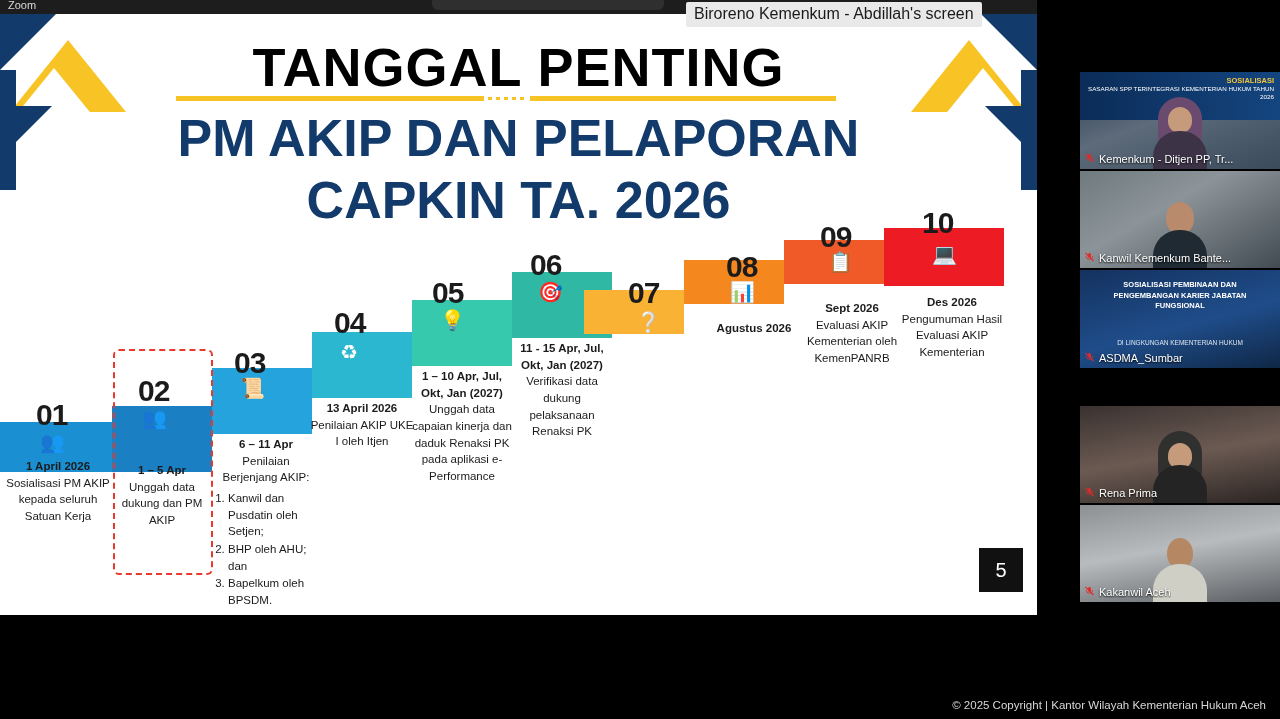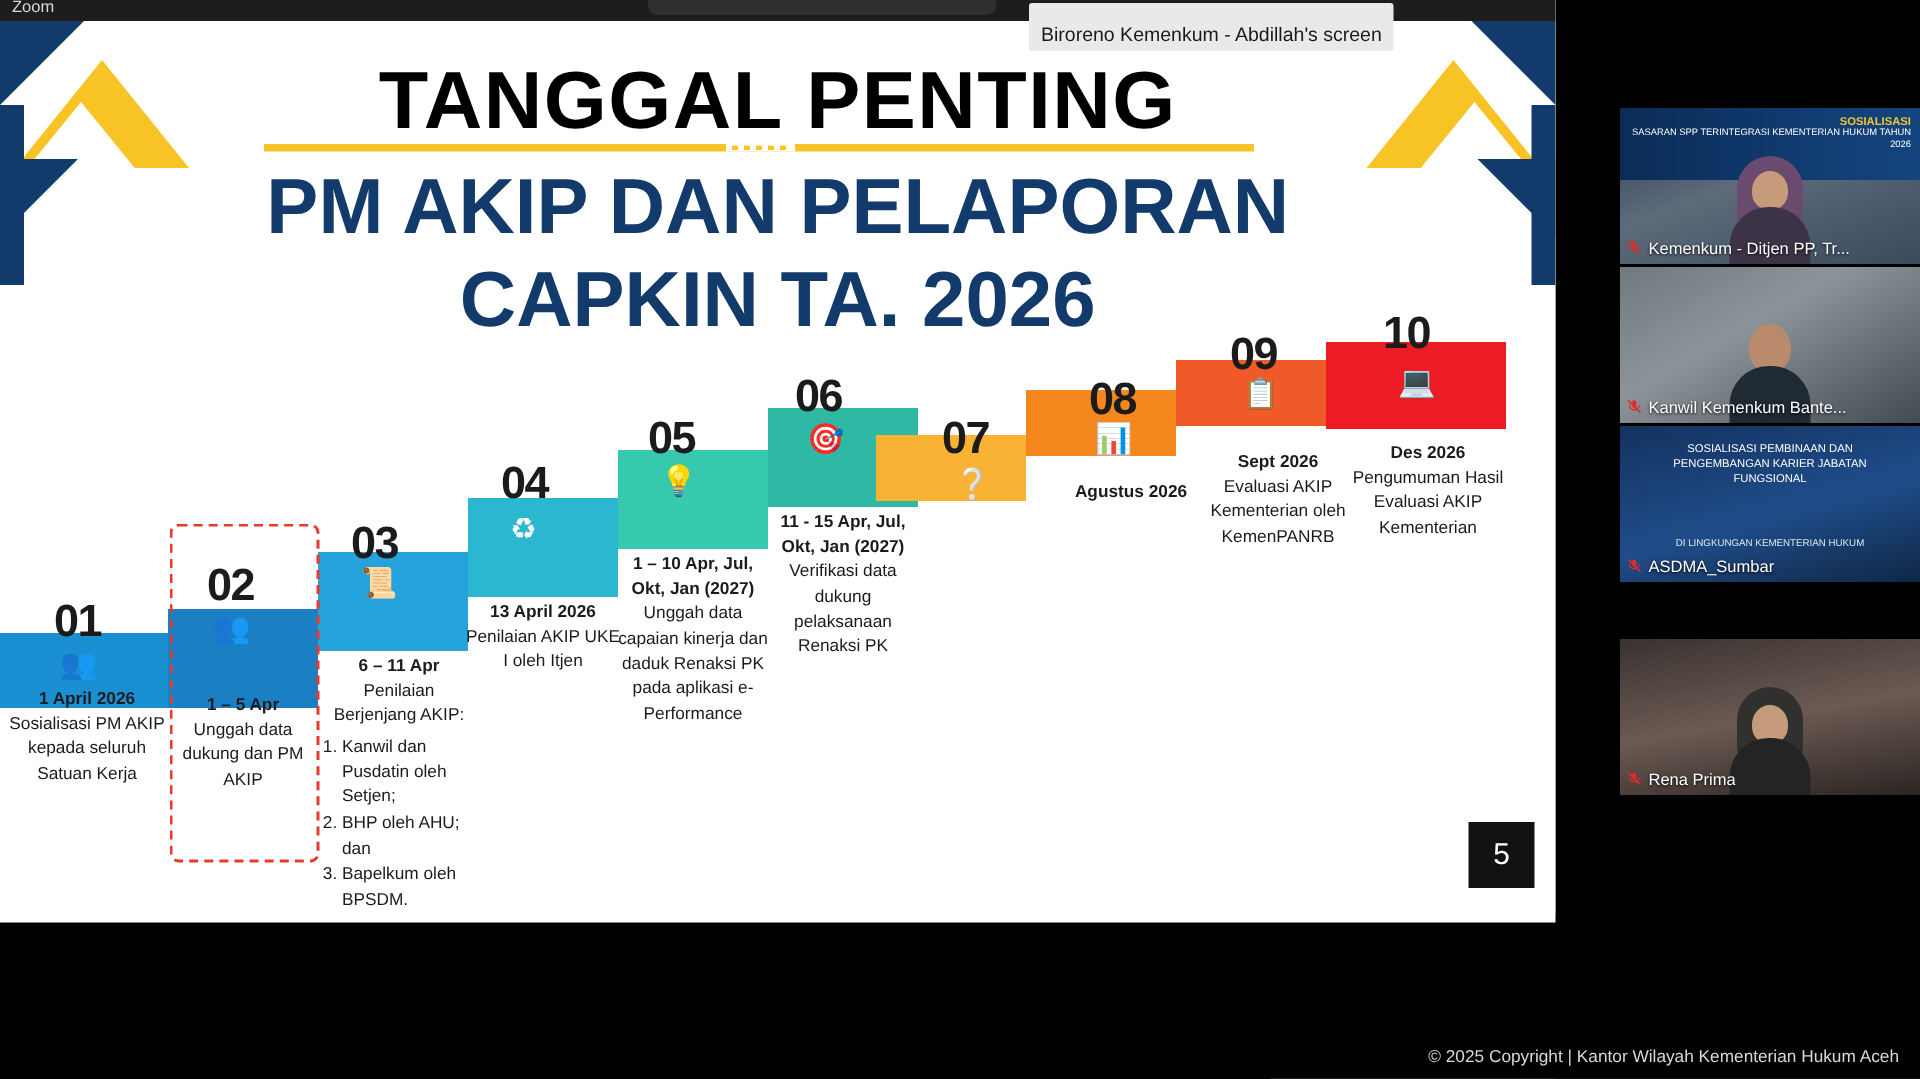--- a/index.html
+++ b/index.html
@@ -24,22 +24,22 @@
     background: #ffffff;
     overflow: hidden;
   }
 
   .share-label {
     position: absolute;
     left: 686px;
     top: 2px;
     background: #e9e9e9;
     color: #1a1a1a;
-    font-size: 13px;
-    padding: 13px 8px 4px 8px;
+    font-size: 16px;
+    padding: 3px 8px 4px 8px;
     border-radius: 2px;
     z-index: 40;
     white-space: nowrap;
   }
 
   .topbar-remnant {
     position: absolute;
     left: 0; top: 0;
     width: 1037px;
     height: 14px;
@@ -384,21 +384,21 @@
   .slide-banner .bt small { color: #fff; font-weight: normal; display: block; }
 
   .tile3-txt {
     position: absolute;
     left: 0; right: 0;
     top: 10px;
     text-align: center;
     font-size: 7.5px;
     line-height: 1.35;
     color: #fff;
-    font-weight: normal;
+    font-weight: bold;
     padding: 0 28px;
   }
   .tile3-sub {
     position: absolute;
     left: 0; right: 0;
     bottom: 22px;
     text-align: center;
     font-size: 6.5px;
     color: #dfe6ef;
   }
@@ -615,16 +615,28 @@
       <div class="body" style="background:#252424;"></div>
     </div>
     <svg class="mic-off" viewBox="0 0 24 24">
       <path d="M12 3a3 3 0 0 1 3 3v5a3 3 0 0 1-6 0V6a3 3 0 0 1 3-3z" fill="#e02b2b"></path>
       <path d="M5 10a7 7 0 0 0 14 0" stroke="#e02b2b" stroke-width="2" fill="none"></path>
       <path d="M3 3l18 18" stroke="#e02b2b" stroke-width="2.5"></path>
     </svg>
     <div class="tile-name">Rena Prima</div>
   </div>
 
+  <div class="tile vid5">
+    <div class="person">
+      <div class="head" style="top:4px;width:26px;height:30px;background:#b58863;"></div>
+      <div class="body" style="background:#cfcfc6;"></div>
+    </div>
+    <svg class="mic-off" viewBox="0 0 24 24">
+      <path d="M12 3a3 3 0 0 1 3 3v5a3 3 0 0 1-6 0V6a3 3 0 0 1 3-3z" fill="#e02b2b"></path>
+      <path d="M5 10a7 7 0 0 0 14 0" stroke="#e02b2b" stroke-width="2" fill="none"></path>
+      <path d="M3 3l18 18" stroke="#e02b2b" stroke-width="2.5"></path>
+    </svg>
+    <div class="tile-name">Kakanwil Aceh</div>
+  </div>
 
 </div>
 
 <div class="copyright">© 2025 Copyright | Kantor Wilayah Kementerian Hukum Aceh</div>
 
 </body></html>

